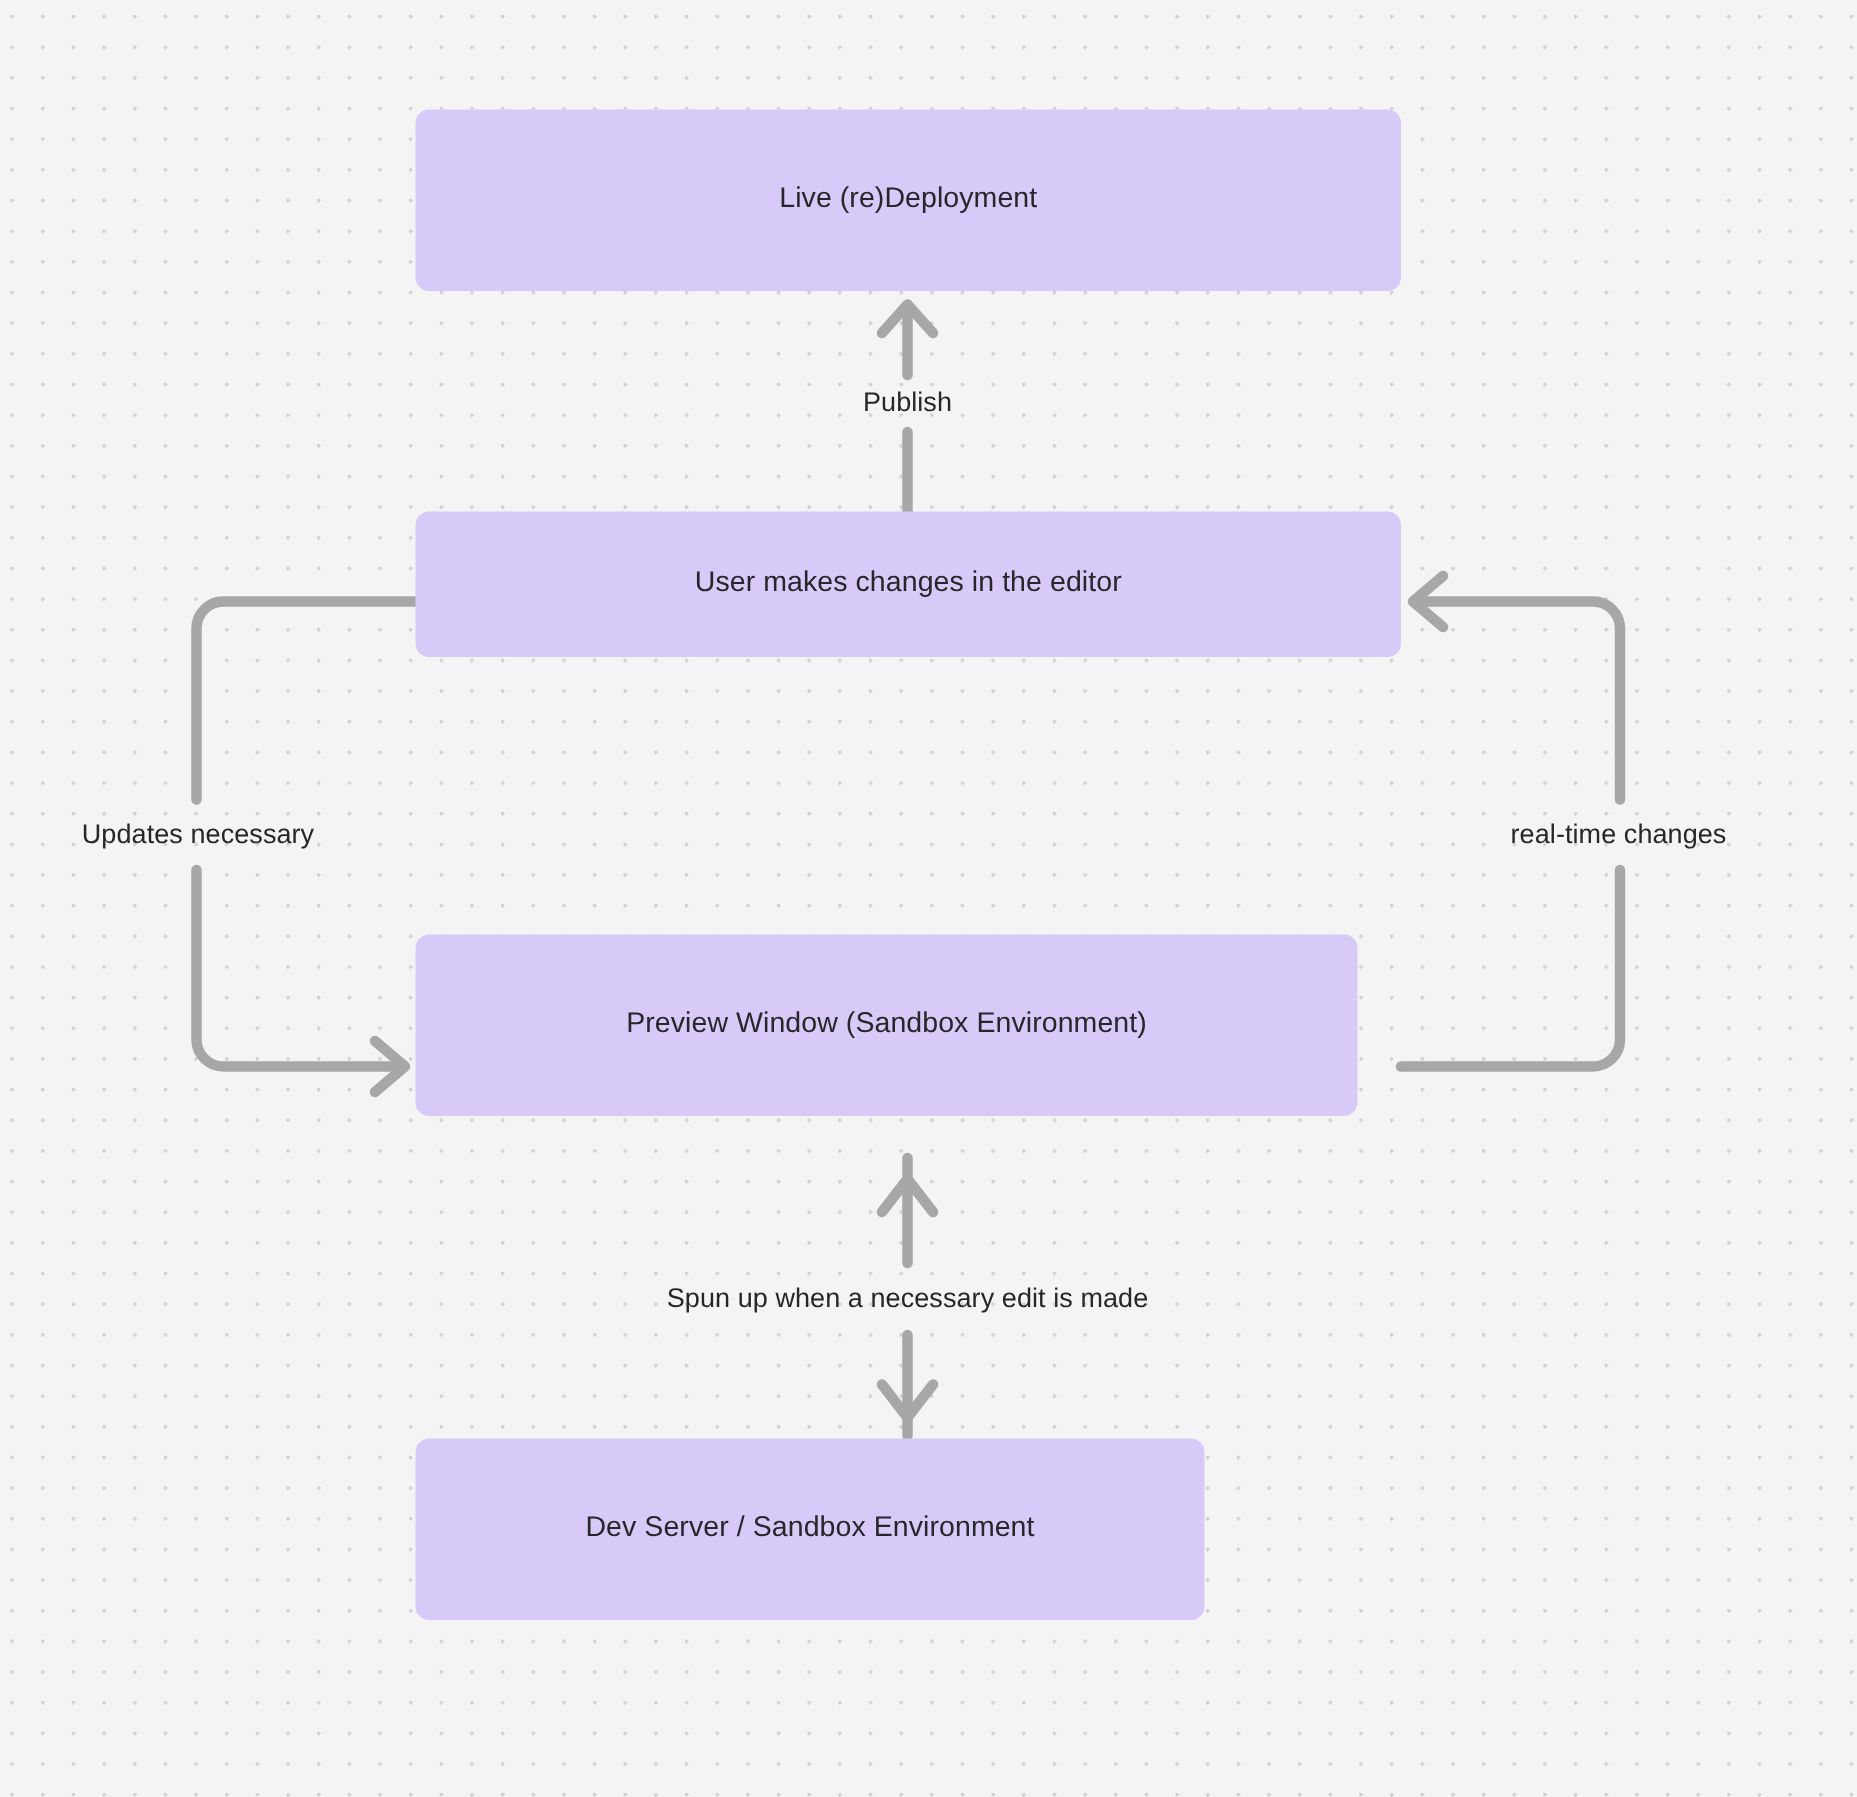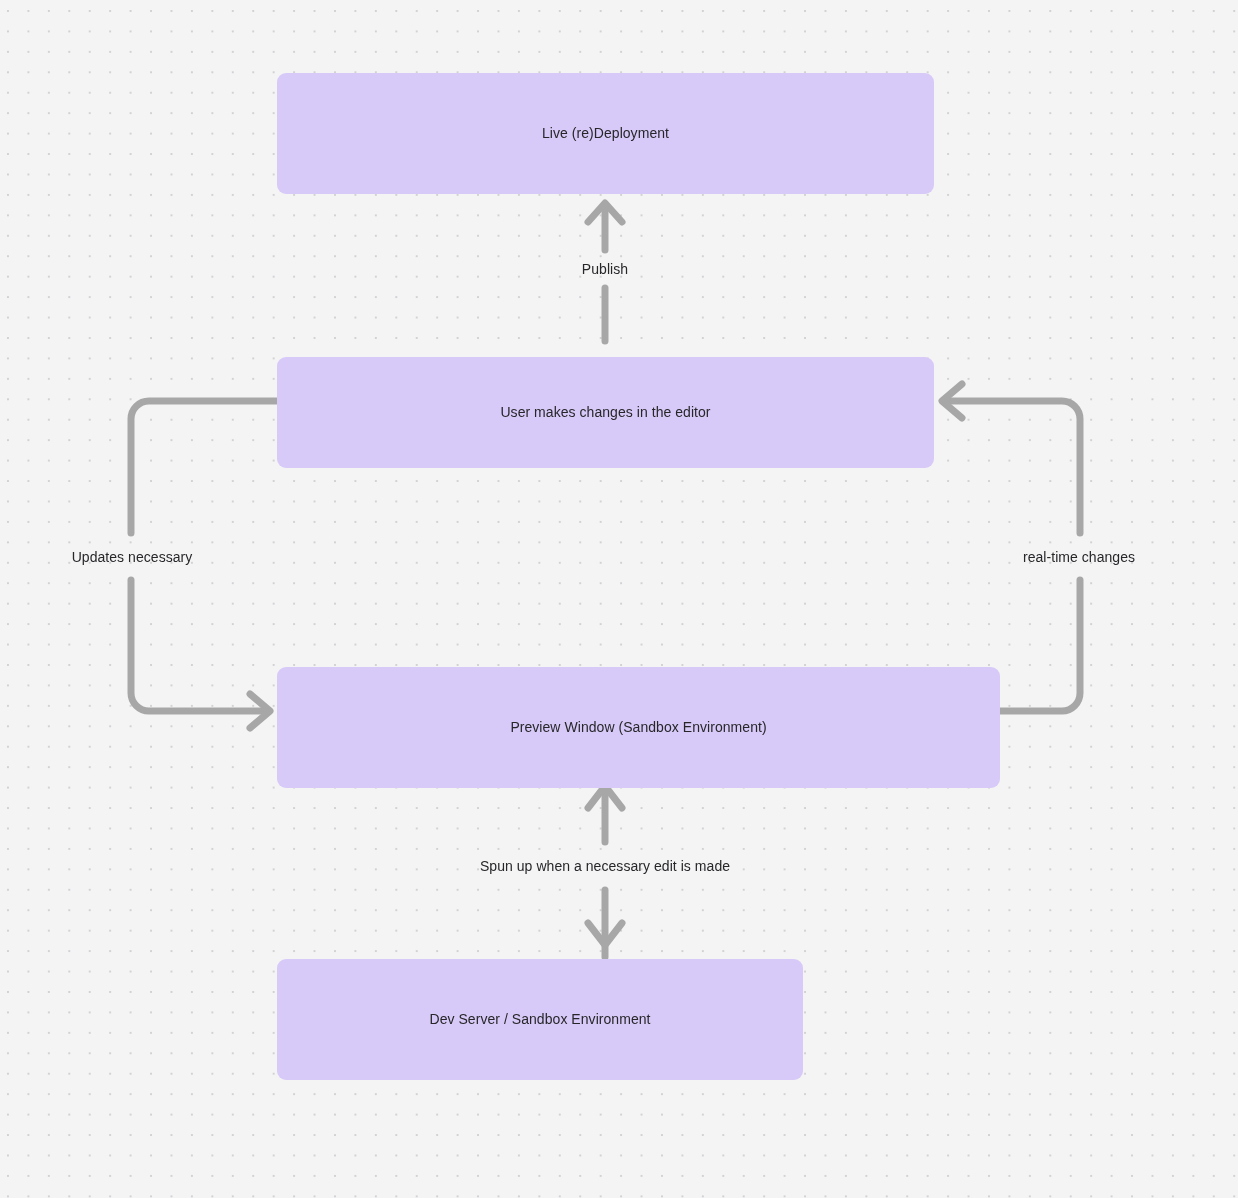--- a/index.html
+++ b/index.html
@@ -35,30 +35,30 @@
   .node {
     position: absolute;
     box-sizing: border-box;
     background-color: #d8caf8;
     border-radius: 9px;
     display: flex;
     align-items: center;
     justify-content: center;
   }
   .node-label {
-    font-size: 14px;
+    font-size: 19px;
     line-height: 1.2;
     color: #27272a;
     letter-spacing: 0.05px;
     text-align: center;
     white-space: nowrap;
   }
   .edge-label {
     position: absolute;
-    font-size: 14px;
+    font-size: 18px;
     line-height: 1.2;
     color: #27272a;
     letter-spacing: 0.05px;
     white-space: nowrap;
     transform: translate(-50%, -50%);
     background: transparent;
     padding: 0 4px;
   }
 </style>
 </head>
@@ -94,25 +94,25 @@
         <path d="M 588 923 L 605 945 L 622 923"></path>
       </g>
 
     </g>
   </svg>
 
   <div class="node" style="left:277px; top:73px; width:657px; height:121px;">
     <span class="node-label">Live (re)Deployment</span>
   </div>
 
-  <div class="node" style="left:277px; top:341px; width:657px; height:111px;margin-top:16px;">
+  <div class="node" style="left:277px; top:341px; width:657px; height:97px;">
     <span class="node-label">User makes changes in the editor</span>
   </div>
 
-  <div class="node" style="left:277px; top:667px; width:723px; height:121px;">
+  <div class="node" style="left:277px; top:623px; width:628px; height:121px;">
     <span class="node-label">Preview Window (Sandbox Environment)</span>
   </div>
 
   <div class="node" style="left:277px; top:959px; width:526px; height:121px;">
     <span class="node-label">Dev Server / Sandbox Environment</span>
   </div>
 
   <div class="edge-label" style="left:605px; top:269px;">Publish</div>
 
   <div class="edge-label" style="left:132px; top:557px;">Updates necessary</div>

